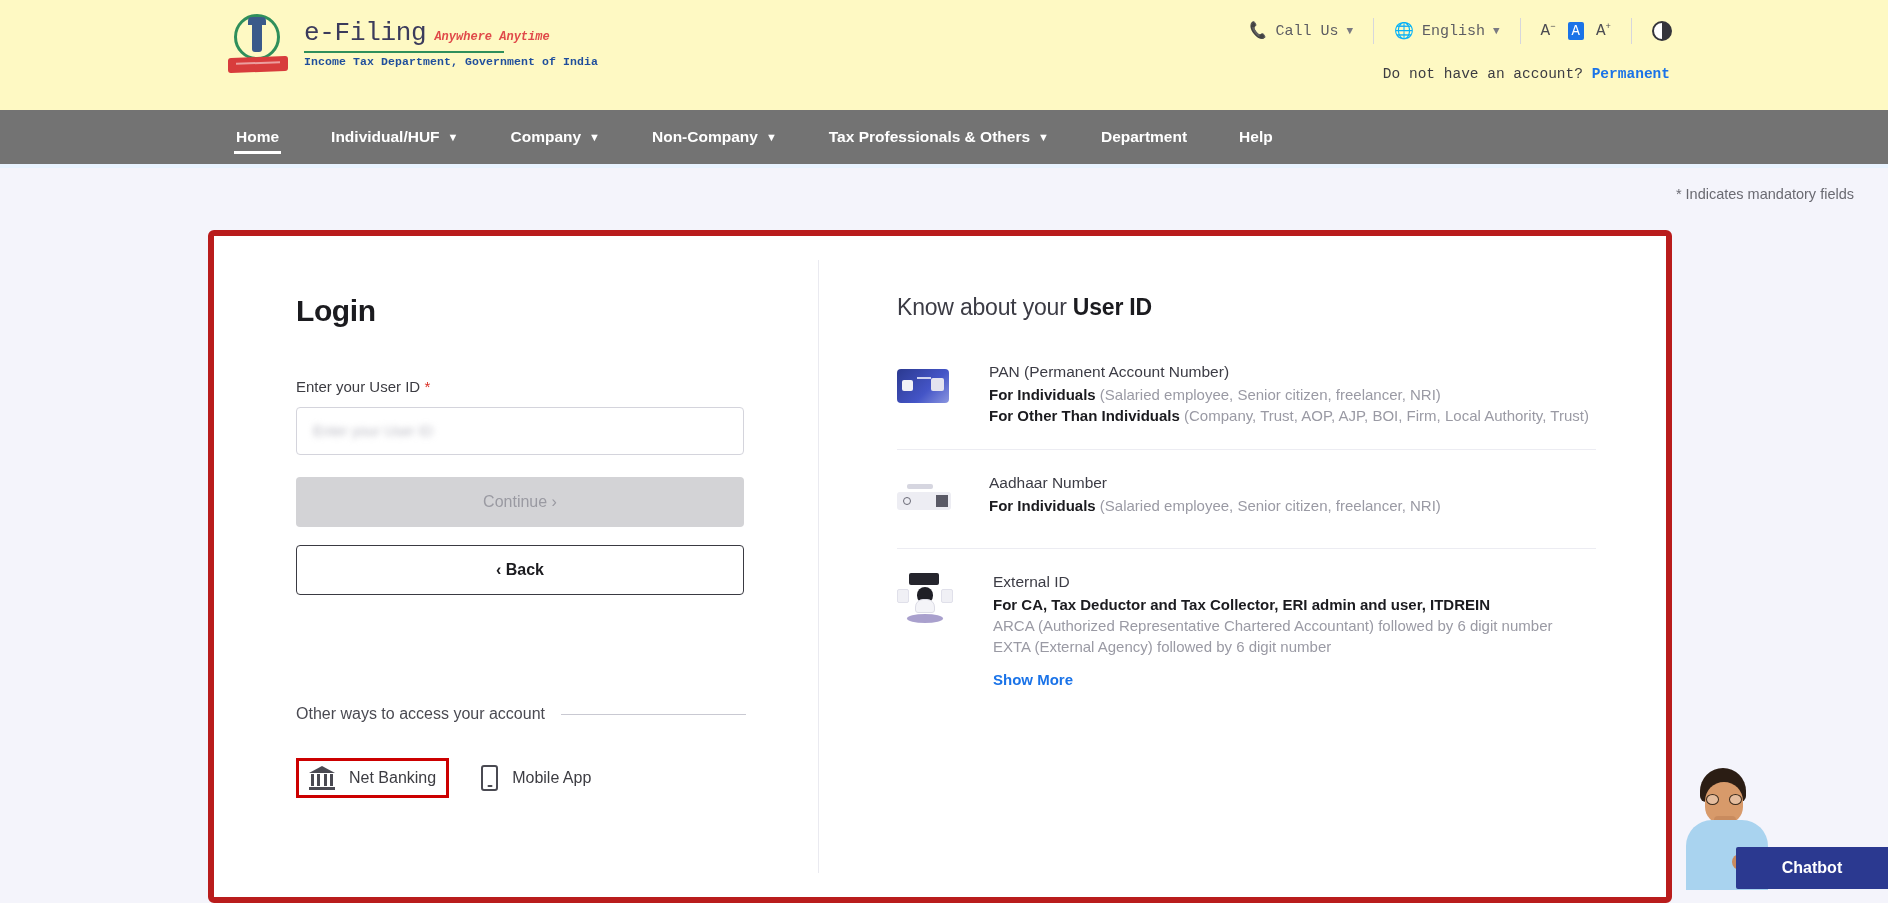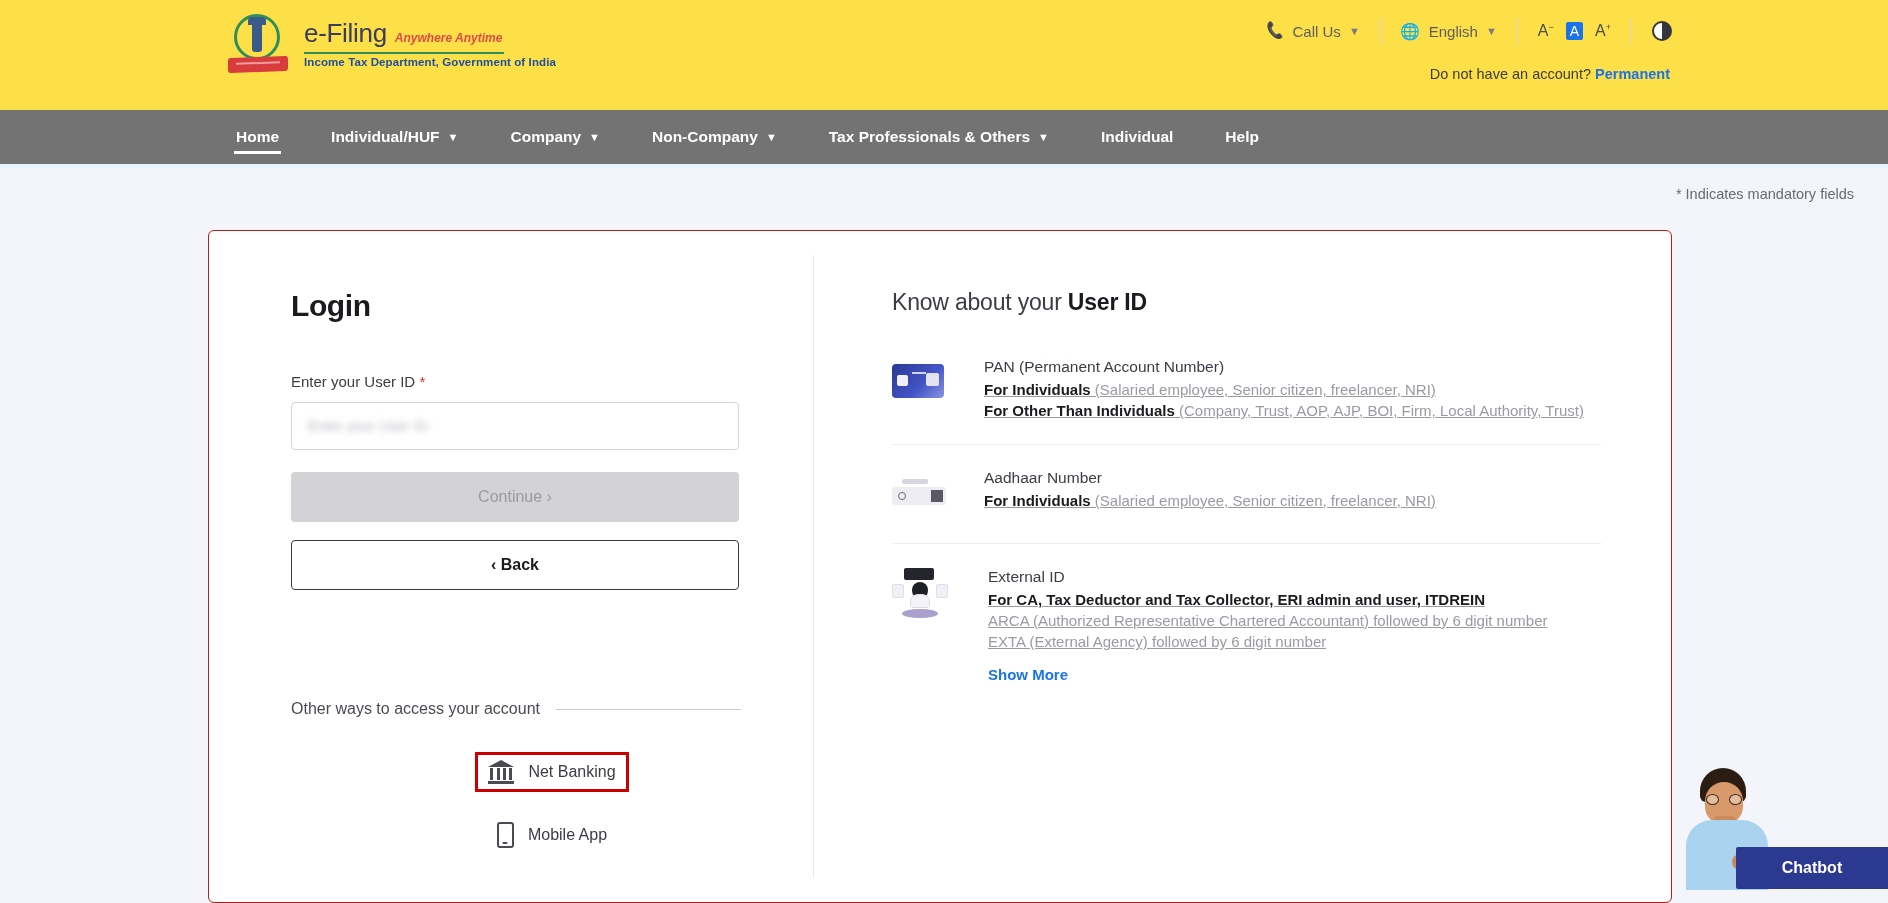--- a/index.html
+++ b/index.html
@@ -16,23 +16,24 @@
     width: 1888px;
     height: 903px;
     background: #f4f4fb;
     overflow: hidden;
   }
 
   
   .topbar {
     position: relative;
     height: 110px;
-    background: #fde047;
+    background: #fef9c3;
     display: flex;
     align-items: flex-start;
+    font-family: Liberation Mono, monospace;
   }
 
   .brand {
     display: flex;
     align-items: center;
     margin-left: 228px;
     margin-top: 12px;
     gap: 14px;
   }
   .emblem {
@@ -180,21 +181,21 @@
   }
 
   
   .card {
     position: absolute;
     left: 208px;
     top: 230px;
     width: 1464px;
     height: 673px;
     background: #ffffff;
-    border: 1px solid #b91c1c;
+    border: 6px solid #b91c1c;
     border-radius: 6px;
     display: flex;
   }
 
   .card-left {
     width: 604px;
     padding: 58px 0 0 82px;
     position: relative;
   }
   .card-divider {
@@ -287,21 +288,20 @@
     flex: 1;
     height: 1px;
     background: #c9c9d2;
   }
 
   .access-row {
     margin-top: 34px;
     display: flex;
     align-items: center;
     gap: 22px;
-    flex-direction: column;
   }
   .access-opt {
     display: flex;
     align-items: center;
     gap: 14px;
     cursor: pointer;
     padding: 8px 10px;
   }
   .access-opt.highlight {
     border: 3px solid #cc0000;
@@ -374,21 +374,20 @@
   .info-body { flex: 1; }
   .info-head {
     font-size: 15.5px;
     color: #3c3c45;
     margin-bottom: 3px;
   }
   .info-line {
     font-size: 15px;
     color: #9a9aa4;
     line-height: 1.42;
-    text-decoration: underline;
   }
   .info-line b { color: #1b1b1f; font-weight: bold; }
   .show-more {
     margin-top: 14px;
     font-size: 15px;
     color: #1a73e8;
     font-weight: bold;
     cursor: pointer;
     display: inline-block;
   }
@@ -642,21 +641,21 @@
     </div>
     <div class="nav-item">
       <span>Non-Company</span>
       <span class="nav-chev">▼</span>
     </div>
     <div class="nav-item">
       <span>Tax Professionals &amp; Others</span>
       <span class="nav-chev">▼</span>
     </div>
     <div class="nav-item">
-      <span>Individual</span>
+      <span>Department</span>
     </div>
     <div class="nav-item">
       <span>Help</span>
     </div>
     <div class="nav-underline"></div>
   </div>
 
   <div class="mandatory">* Indicates mandatory fields</div>
 
   <div class="card">

